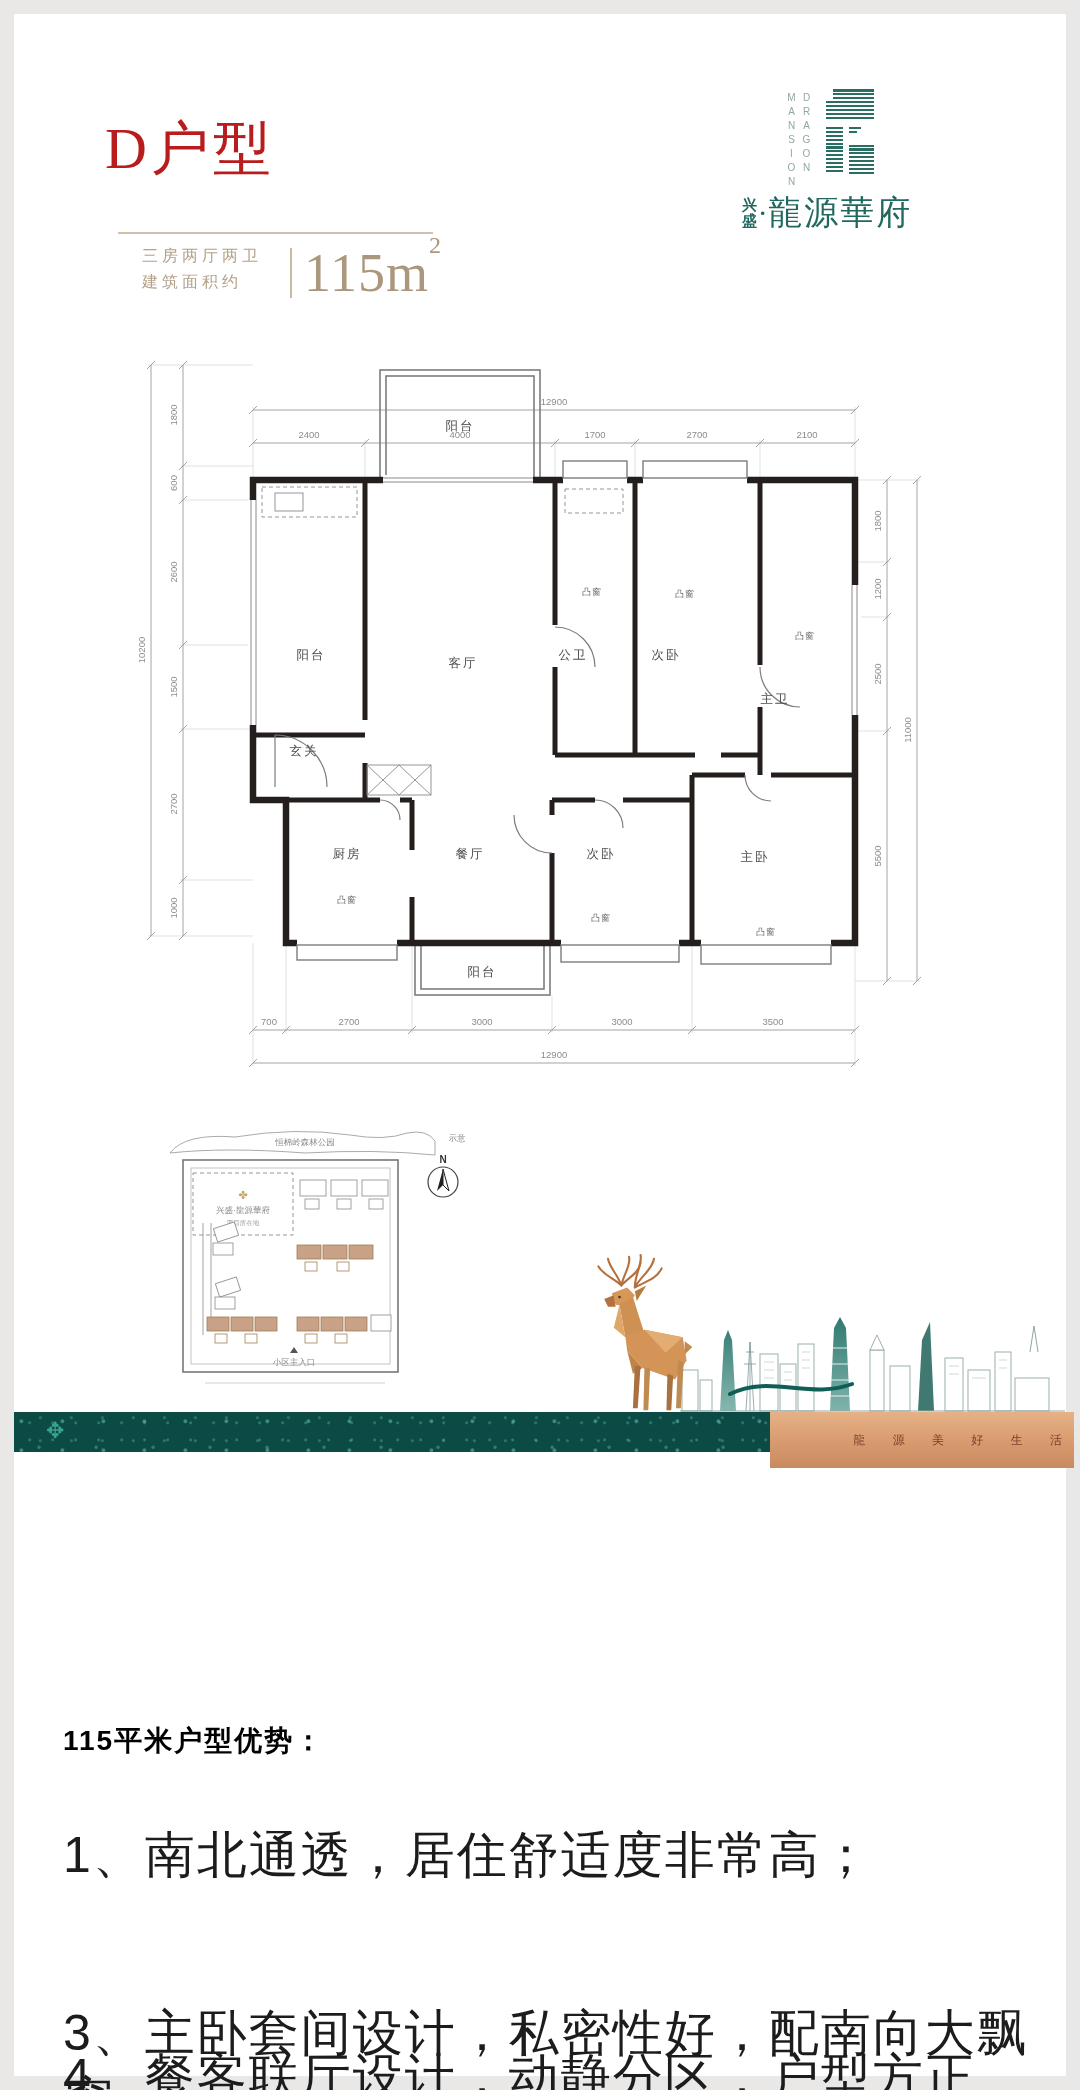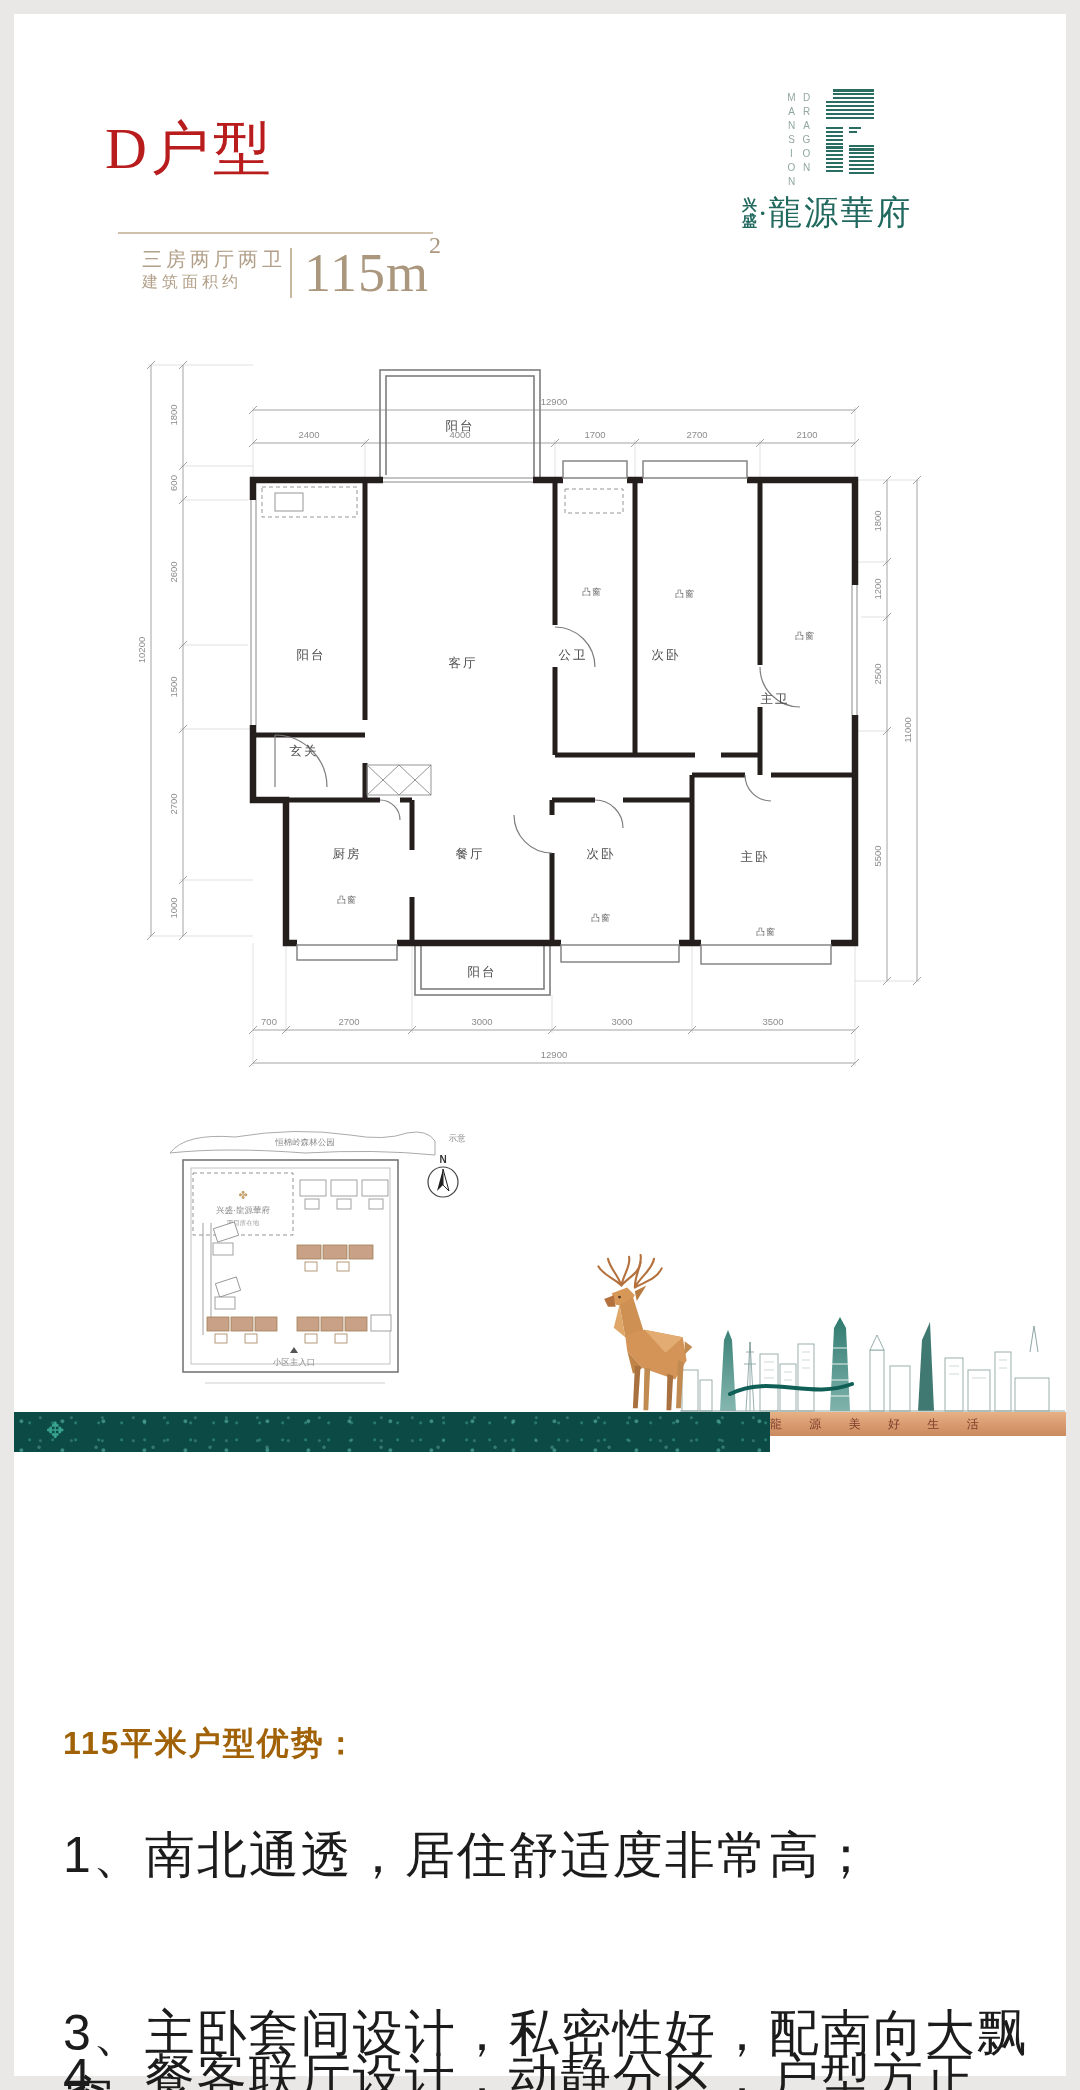--- a/index.html
+++ b/index.html
@@ -6,21 +6,21 @@
   .page{position:relative;width:1080px;height:2090px;background:#e9e8e6;overflow:hidden;
         font-family:"Liberation Sans","DejaVu Sans",sans-serif;}
   .sheet{position:absolute;left:14px;top:14px;width:1052px;height:2062px;background:#ffffff;}
   .abs{position:absolute;}
   .serif{font-family:"Liberation Serif","DejaVu Serif",serif;}
 
   
   .unit-title{left:105px;top:110px;width:340px;text-align:left;font-size:58px;color:#b91c1c;
               letter-spacing:4px;font-weight:400;}
   .title-rule{left:118px;top:232px;width:315px;height:2px;background:#cfc1ac;}
-  .spec1{left:142px;top:246px;font-size:20px;color:#b3a08a;letter-spacing:4px;}
+  .spec1{left:142px;top:246px;font-size:16px;color:#b3a08a;letter-spacing:4px;}
   .spec2{left:142px;top:272px;font-size:16px;color:#b3a08a;letter-spacing:4px;}
   .vdiv{left:290px;top:248px;width:2px;height:50px;background:#c9b8a2;}
   .area{left:304px;top:232px;font-size:54px;color:#ab977e;letter-spacing:1px;}
   .area sup{font-size:24px;vertical-align:38px;}
 
   
   .logo-vert{top:92px;font-size:10px;color:#93a7a2;writing-mode:vertical-rl;text-orientation:upright;
              letter-spacing:3px;}
   .brand-row{left:742px;top:190px;width:300px;display:flex;align-items:center;color:#21695f;}
   .brand-stack{display:flex;flex-direction:column;font-size:15px;font-weight:700;line-height:16px;}
@@ -37,28 +37,28 @@
   .map-label{font-size:8.5px;fill:#8a8a8a;}
 
   
   .banner-teal{left:14px;top:1412px;width:756px;height:40px;background-color:#0b4a45;
     background-image:
       radial-gradient(circle at 18% 32%, rgba(118,218,198,.45) 0 1.4px, transparent 2.4px),
       radial-gradient(circle at 68% 64%, rgba(92,205,182,.35) 0 1px, transparent 2px),
       radial-gradient(circle at 44% 82%, rgba(150,232,210,.3) 0 1.2px, transparent 2.2px),
       radial-gradient(circle at 85% 25%, rgba(150,232,210,.25) 0 1px, transparent 2px);
     background-size:41px 29px,23px 17px,57px 43px,31px 23px;}
-  .banner-copper{left:770px;top:1412px;width:296px;height:24px;
+  .banner-copper{left:770px;top:1412px;width:296px;height:56px;
     background:linear-gradient(180deg,#e7b186 0%,#d79a6e 55%,#c98a5f 100%);
-    display:flex;align-items:center;justify-content:flex-start;}
+    display:flex;align-items:center;justify-content:flex-end;padding-left:8px;}
   .banner-slogan{font-size:12px;color:#7d3f2c;letter-spacing:12px;white-space:nowrap;}
   .knot{left:46px;top:1418px;font-size:22px;color:#38a38e;}
 
   
-  .adv-title{left:63px;top:1722px;font-size:32px;font-weight:700;color:#a16207;letter-spacing:2px;}
+  .adv-title{left:63px;top:1722px;font-size:28px;font-weight:700;color:#000000;letter-spacing:2px;}
   .adv-item{left:63px;font-size:50px;color:#1c1c1c;font-weight:500;letter-spacing:2px;}
 </style>
 </head>
 <body>
 
 <div class="page">
   <div class="sheet"></div>
 
   <div class="abs unit-title serif">D户型</div>
   <div class="abs title-rule"></div>

